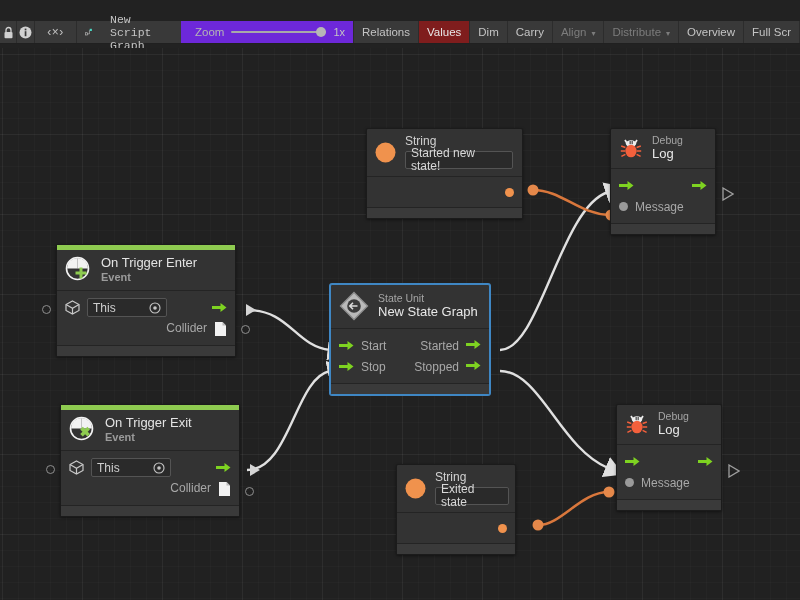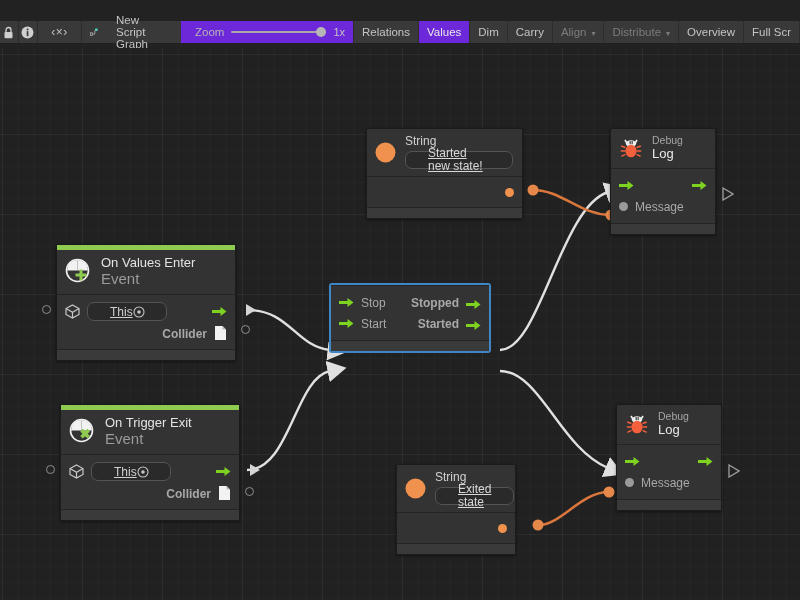--- a/index.html
+++ b/index.html
@@ -38,27 +38,27 @@
     display: flex; align-items: stretch;
     border-bottom: 1px solid #202020;
   }
   .tb-btn {
     display: flex; align-items: center; justify-content: center;
     padding: 0 8px; color: #c4c4c4; font-size: 11.5px;
     border-right: 1px solid #2c2c2c;
     background: #393939;
     white-space: nowrap;
   }
-  .tb-btn.sel { background: #6d28d9; color: #e8e8e8; }
+  .tb-btn.sel { background: #7f1d1d; color: #e8e8e8; }
   .tb-btn.dim { color: #7c7c7c; }
   .tb-icon-btn { width: 28px; padding: 0; }
   .tb-code { width: 58px; color: #c0c0c0; font-size: 12px; letter-spacing: .5px;}
   .tb-graphname {
     display: flex; align-items: center; gap: 18px; padding: 0 10px 0 8px;
-    color: #c4c4c4; font-size: 11.5px; border-right: none; background: #393939;
+    color: #c4c4c4; font-size: 11.5px; border-right: none; background: #393939; font-family: Liberation Mono, monospace;
   }
   .tb-zoom {
     display: flex; align-items: center; gap: 7px; padding: 0 8px 0 14px;
     color: #b5b5b5; font-size: 11.5px; background: #6d28d9;
     border-right: 1px solid #2c2c2c;
   }
   .slider { position: relative; width: 95px; height: 12px; }
   .slider-track {
     position: absolute; left: 0; top: 5px; width: 95px; height: 2px;
     background: #a8a8a8; border-radius: 1px;
@@ -91,39 +91,39 @@
     background: #333333;
     border: 1px solid #1b1b1b;
     border-radius: 2px;
     box-shadow: 0 1px 3px rgba(0,0,0,.45);
   }
   .node.selected { border: 1px solid #3f87c4; box-shadow: 0 0 0 1px #3f87c4; }
   .node-top { height: 5px; background: #8ecb50; }
   .node-head { display: flex; align-items: center; padding: 6px 9px 7px 8px; gap: 9px; }
   .node-head .glyph { flex: 0 0 auto; }
   .head-text { display: flex; flex-direction: column; line-height: 1.12; }
-  .head-sub { color: #9b9b9b; font-size: 15px; }
+  .head-sub { color: #9b9b9b; font-size: 11px; font-weight: bold; }
   .head-main { color: #e3e3e3; font-size: 13px; }
   .head-title-lg { color: #e8e8e8; font-size: 13px; }
   .head-title-sm { color: #a5a5a5; font-size: 10.5px; }
   .node-sep { height: 1px; background: #242424; }
   .node-body { position: relative; padding: 6px 8px 6px 8px; }
   .node-foot { height: 11px; background: #3a3a3a; border-top: 1px solid #242424; }
 
   .row { display: flex; align-items: center; justify-content: space-between; height: 21px; }
   .row-left { display: flex; align-items: center; gap: 7px; }
-  .row-right { display: flex; align-items: flex-end; gap: 7px; font-weight: bold; }
+  .row-right { display: flex; align-items: flex-start; gap: 7px; }
   .port-label { color: #a8a8a8; font-size: 12px; }
   .arrow-port { width: 15px; height: 11px; flex: 0 0 auto; }
   .dot-port { width: 9px; height: 9px; border-radius: 50%; background: #9a9a9a; flex: 0 0 auto; }
 
   .field {
-    background: #2a2a2a; border: 1px solid #545454; border-radius: 7px;
-    height: 19px; display: flex; align-items: center; padding: 0 22px;
-    color: #cfcfcf; font-size: 12px; min-width: 74px; justify-content: space-between; text-decoration: underline;
+    background: #2a2a2a; border: 1px solid #545454; border-radius: 2px;
+    height: 19px; display: flex; align-items: center; padding: 0 5px;
+    color: #cfcfcf; font-size: 12px; min-width: 74px; justify-content: space-between;
   }
   .field.text { justify-content: flex-start; color: #d8d8d8; }
   .target-ic { width: 12px; height: 12px; flex: 0 0 auto; }
 
   .ext-tri { position: absolute; }
   .ext-circ {
     position: absolute; width: 9px; height: 9px; border-radius: 50%;
     border: 1px solid #8e8e8e; background: transparent;
   }
 </style>
@@ -268,21 +268,21 @@
     <div class="node" style="left:56px; top:196px; width:180px;">
       <div class="node-top"></div>
       <div class="node-head">
         <svg class="glyph" width="27" height="27" viewBox="0 0 27 27">
           <circle cx="12.5" cy="12.5" r="11" fill="none" stroke="#f2f2f2" stroke-width="1.6"></circle>
           <path d="M12.5 12.5 L12.5 2 A10.5 10.5 0 0 1 23 12.5 Z" fill="#f2f2f2"></path>
           <path d="M12.5 12.5 L2 12.5 A10.5 10.5 0 0 1 12.5 2 Z" fill="#f2f2f2"></path>
           <path d="M17.5 15.5 h4 v3 h-4 v4 h-3 v-4 h-4 v-3 h4 v-4 h3 z" fill="#8ecb50"></path>
         </svg>
         <div class="head-text">
-          <span class="head-main">On Values Enter</span>
+          <span class="head-main">On Trigger Enter</span>
           <span class="head-sub">Event</span>
         </div>
       </div>
       <div class="node-sep"></div>
       <div class="node-body">
         <div class="row">
           <span class="row-left">
             <svg width="15" height="15" viewBox="0 0 15 15">
               <path d="M7.5 1 L14 4.6 V10.4 L7.5 14 L1 10.4 V4.6 Z" fill="none" stroke="#c9c9c9" stroke-width="1.2"></path>
               <path d="M1 4.6 L7.5 8.2 L14 4.6 M7.5 8.2 V14" fill="none" stroke="#c9c9c9" stroke-width="1.2"></path>
@@ -312,45 +312,56 @@
       </div>
       <div class="node-foot"></div>
     </div>
     <span class="ext-circ" style="left:42px; top:257px;"></span>
     <svg class="ext-tri" style="left:245px; top:255px;" width="12" height="14" viewBox="0 0 12 14">
       <path d="M1 1 L11 7 L1 13 Z" fill="#d5d5d5"></path>
     </svg>
     <span class="ext-circ" style="left:241px; top:277px;"></span>
 
     <div class="node selected" style="left:330px; top:236px; width:160px;">
+      <div class="node-head">
+        <svg class="glyph" width="30" height="30" viewBox="0 0 30 30">
+          <path d="M15 1.5 L28.5 15 L15 28.5 L1.5 15 Z" fill="#b9b9b9" stroke="#8e8e8e" stroke-width="1.3"></path>
+          <circle cx="15" cy="15" r="6.8" fill="#3b3b3b"></circle>
+          <path d="M18.5 15 H11.5 M14 11.8 L10.8 15 L14 18.2" fill="none" stroke="#dcdcdc" stroke-width="1.6"></path>
+        </svg>
+        <div class="head-text">
+          <span class="head-title-sm">State Unit</span>
+          <span class="head-title-lg">New State Graph</span>
+        </div>
+      </div>
       <div class="node-sep"></div>
       <div class="node-body">
         <div class="row">
           <span class="row-left">
             <svg class="arrow-port" viewBox="0 0 15 11">
               <path d="M0 4 H8.5 V1 L14.5 5.5 L8.5 10 V7 H0 Z" fill="#7ed321"></path>
             </svg>
+            <span class="port-label">Start</span>
+          </span>
+          <span class="row-right">
+            <span class="port-label">Started</span>
+            <svg class="arrow-port" viewBox="0 0 15 11">
+              <path d="M0 4 H8.5 V1 L14.5 5.5 L8.5 10 V7 H0 Z" fill="#7ed321"></path>
+            </svg>
+          </span>
+        </div>
+        <div class="row">
+          <span class="row-left">
+            <svg class="arrow-port" viewBox="0 0 15 11">
+              <path d="M0 4 H8.5 V1 L14.5 5.5 L8.5 10 V7 H0 Z" fill="#7ed321"></path>
+            </svg>
             <span class="port-label">Stop</span>
           </span>
           <span class="row-right">
             <span class="port-label">Stopped</span>
-            <svg class="arrow-port" viewBox="0 0 15 11">
-              <path d="M0 4 H8.5 V1 L14.5 5.5 L8.5 10 V7 H0 Z" fill="#7ed321"></path>
-            </svg>
-          </span>
-        </div>
-        <div class="row">
-          <span class="row-left">
-            <svg class="arrow-port" viewBox="0 0 15 11">
-              <path d="M0 4 H8.5 V1 L14.5 5.5 L8.5 10 V7 H0 Z" fill="#7ed321"></path>
-            </svg>
-            <span class="port-label">Start</span>
-          </span>
-          <span class="row-right">
-            <span class="port-label">Started</span>
             <svg class="arrow-port" viewBox="0 0 15 11">
               <path d="M0 4 H8.5 V1 L14.5 5.5 L8.5 10 V7 H0 Z" fill="#7ed321"></path>
             </svg>
           </span>
         </div>
       </div>
       <div class="node-foot"></div>
     </div>
 
     <div class="node" style="left:60px; top:356px; width:180px;">

